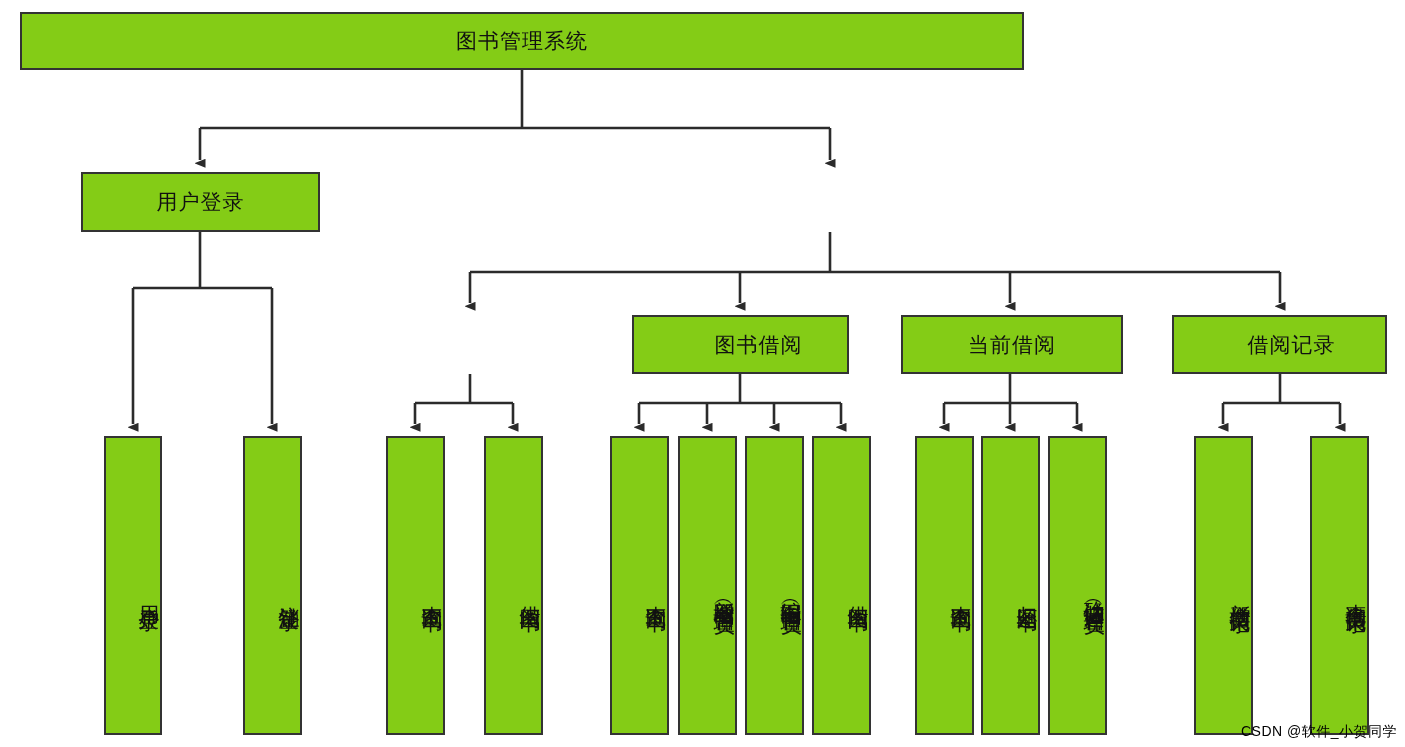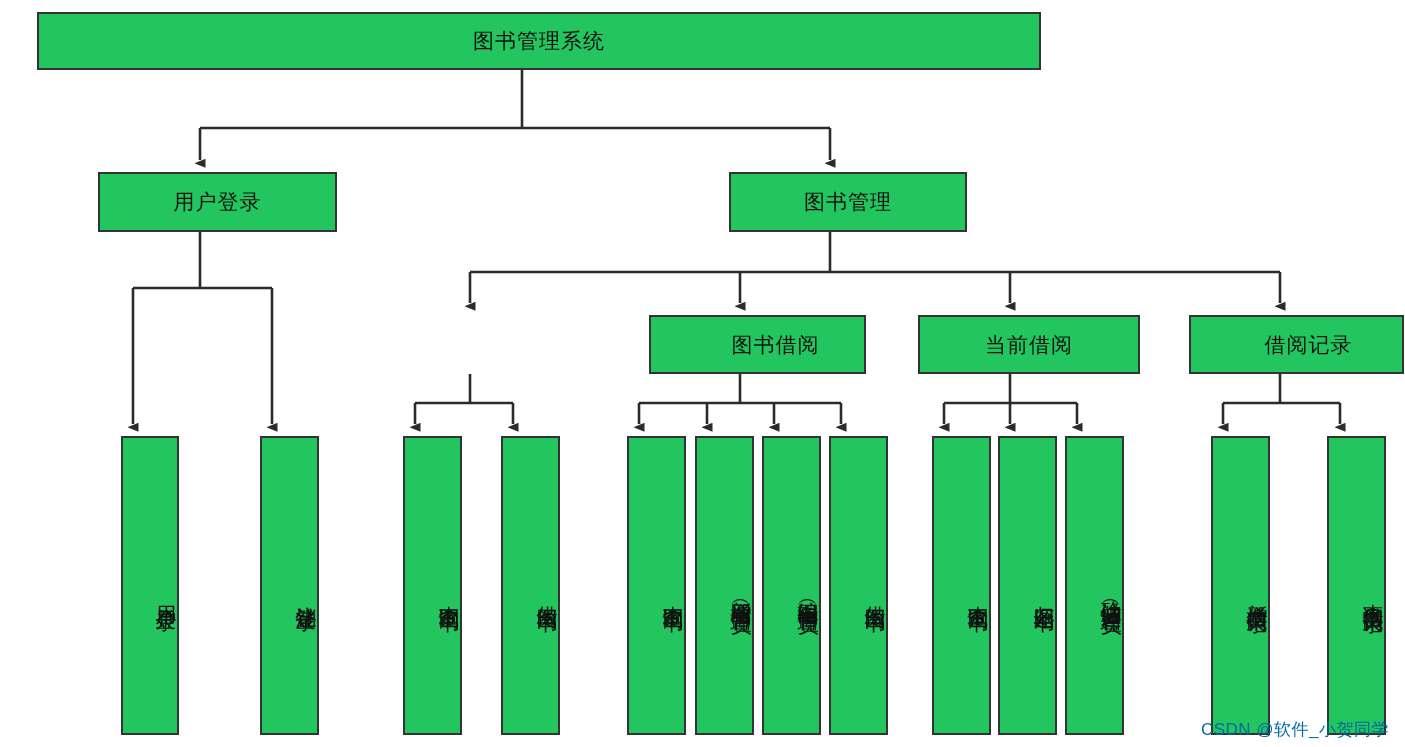--- a/index.html
+++ b/index.html
@@ -21,26 +21,25 @@
     position: absolute;
     left: 0;
     top: 0;
     width: 1405px;
     height: 747px;
   }
   .node {
     position: absolute;
     box-sizing: border-box;
     border: 2.5px solid #333333;
-    background: #22c55e;
+    background: #84cc16;
     display: flex;
     align-items: center;
     justify-content: center;
     color: #111111;
-    margin-left: 17px;
   }
   .node.horiz {
     font-size: 21px;
     letter-spacing: 1px;
   }
   .node.vert {
     writing-mode: vertical-rl;
     text-orientation: upright;
     font-size: 21px;
     line-height: 1.08;
@@ -48,24 +47,24 @@
     padding-top: 14px;
     align-items: flex-start;
     justify-content: center;
     white-space: nowrap;
   }
   .node-label {
     display: block;
   }
   .watermark {
     position: absolute;
-    right: 16px;
+    right: 8px;
     bottom: 6px;
-    font-size: 17px;
-    color: #0369a1;
+    font-size: 14px;
+    color: #000000;
     letter-spacing: 0.5px;
     white-space: nowrap;
     pointer-events: none;
   }
 </style>
 </head>
 <body>
 
 <div id="canvas">
 
@@ -119,23 +118,20 @@
     </g>
   </svg>
 
   <div class="node horiz" style="left:20px; top:12px; width:1004px; height:58px;">
     <span class="node-label">图书管理系统</span>
   </div>
 
   <div class="node horiz" style="left:81px; top:172px; width:239px; height:60px;">
     <span class="node-label">用户登录</span>
   </div>
-  <div class="node horiz" style="left:712px; top:172px; width:238px; height:60px;">
-    <span class="node-label">图书管理</span>
-  </div>
 
   <div class="node horiz" style="left:632px; top:315px; width:217px; height:59px;padding-left:36px;">
     <span class="node-label">图书借阅</span>
   </div>
   <div class="node horiz" style="left:901px; top:315px; width:222px; height:59px;">
     <span class="node-label">当前借阅</span>
   </div>
   <div class="node horiz" style="left:1172px; top:315px; width:215px; height:59px;padding-left:24px;">
     <span class="node-label">借阅记录</span>
   </div>

